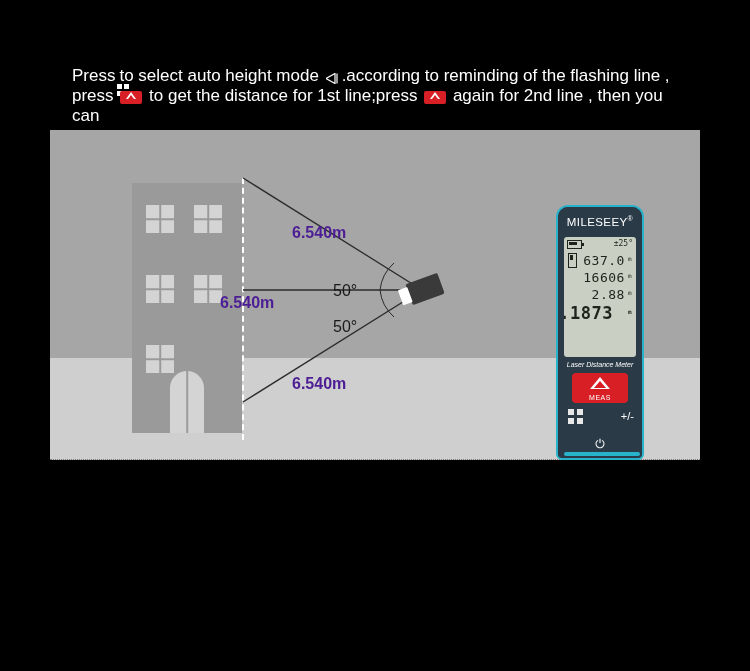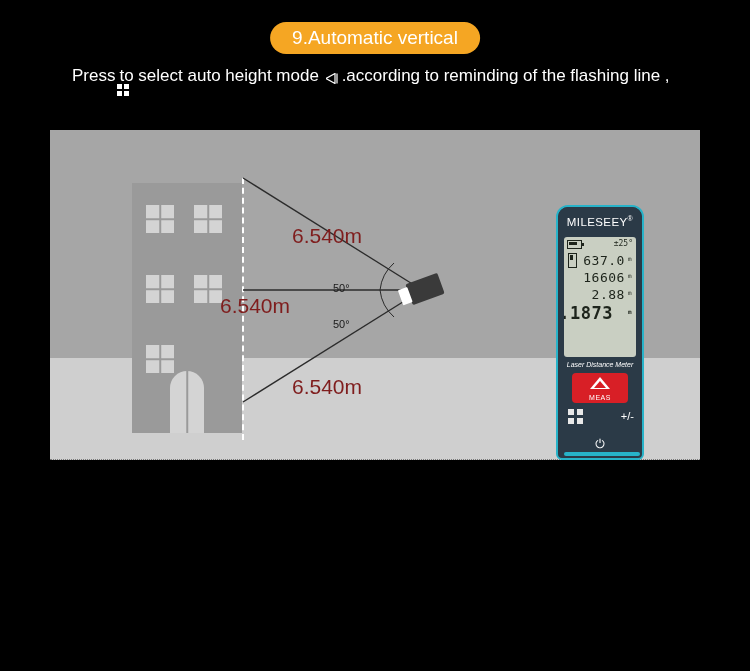--- a/index.html
+++ b/index.html
@@ -79,22 +79,22 @@
   
   .device-box{
     position:absolute;left:358px;top:148px;width:34px;height:22px;background:#3a3a3a;
     transform:rotate(-20deg);border-radius:2px;
   }
   .device-box::after{
     content:"";position:absolute;left:-9px;top:3px;width:10px;height:16px;background:#ffffff;border-radius:1px;
   }
 
   
-  .mlabel{position:absolute;color:#7f1d1d;font-size:21px;white-space:nowrap;}
-  .anglelabel{position:absolute;color:#1a1a1a;font-size:11px;white-space:nowrap;text-align:center;}
+  .mlabel{position:absolute;color:#4c1d95;font-size:16px;white-space:nowrap;font-weight:bold;}
+  .anglelabel{position:absolute;color:#1a1a1a;font-size:16px;white-space:nowrap;text-align:center;}
 
   .svg-overlay{position:absolute;left:0;top:0;width:650px;height:330px;}
 
   
   .dotted-bottom{
     position:absolute;left:50px;top:459px;width:650px;height:0;
     border-top:1px dotted #7a7a7a;
   }
 
   
@@ -178,31 +178,37 @@
   }
   .dev-bottom-bar{
     position:absolute;left:6px;bottom:2px;width:76px;height:4px;background:#27b3c9;border-radius:2px;
   }
 </style>
 </head>
 <body>
 
 <div class="page">
 
-  <div class="title-pill">9.Automatic vertical</div>
 
   <div class="instructions">
     <span class="ln">
       <span>Press</span><span class="inline-ico"><span class="ico-grid"><i></i><i></i><i></i><i></i></span></span><span>to select auto height mode</span>
       <span class="inline-ico ico-flag">
         <svg width="14" height="11" viewBox="0 0 14 11">
             <polygon points="0,5.5 9,0.5 9,10.5" fill="none" stroke="#ffffff" stroke-width="1.2"></polygon>
             <line x1="11" y1="0.5" x2="11" y2="10.5" stroke="#ffffff" stroke-width="1.2"></line>
           </svg>
       </span><span>.according to reminding of the flashing line ,</span>
+    </span>
+    <span class="ln">
+      <span>press</span>
+      <span class="inline-ico ico-meas"></span>
+      <span>to get the distance for 1st line;press</span>
+      <span class="inline-ico ico-meas"></span>
+      <span>again for 2nd line , then you can</span>
     </span>
   </div>
 
   <div class="scene">
     <div class="ground"></div>
 
     <div class="building">
       <div class="win" style="left:14px;top:22px;"></div>
       <div class="win" style="left:62px;top:22px;"></div>
       <div class="win" style="left:14px;top:92px;"></div>

